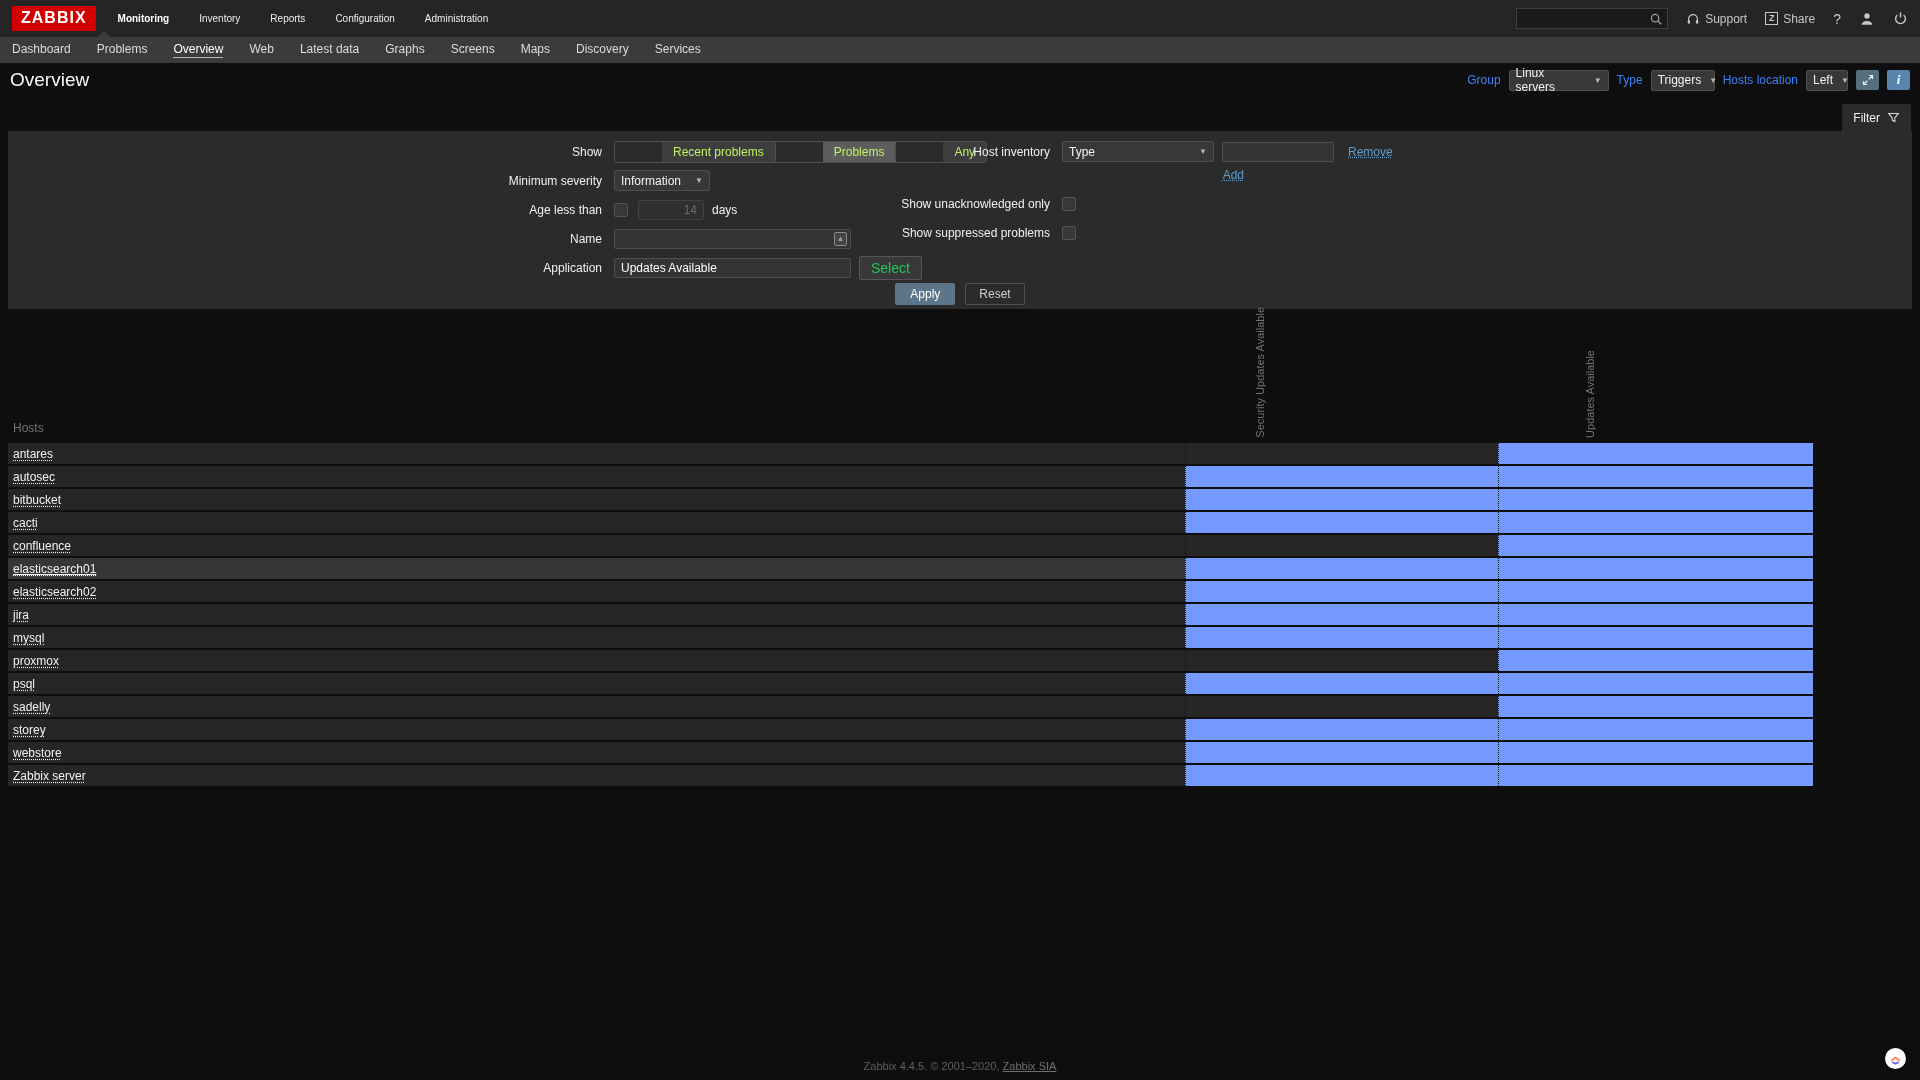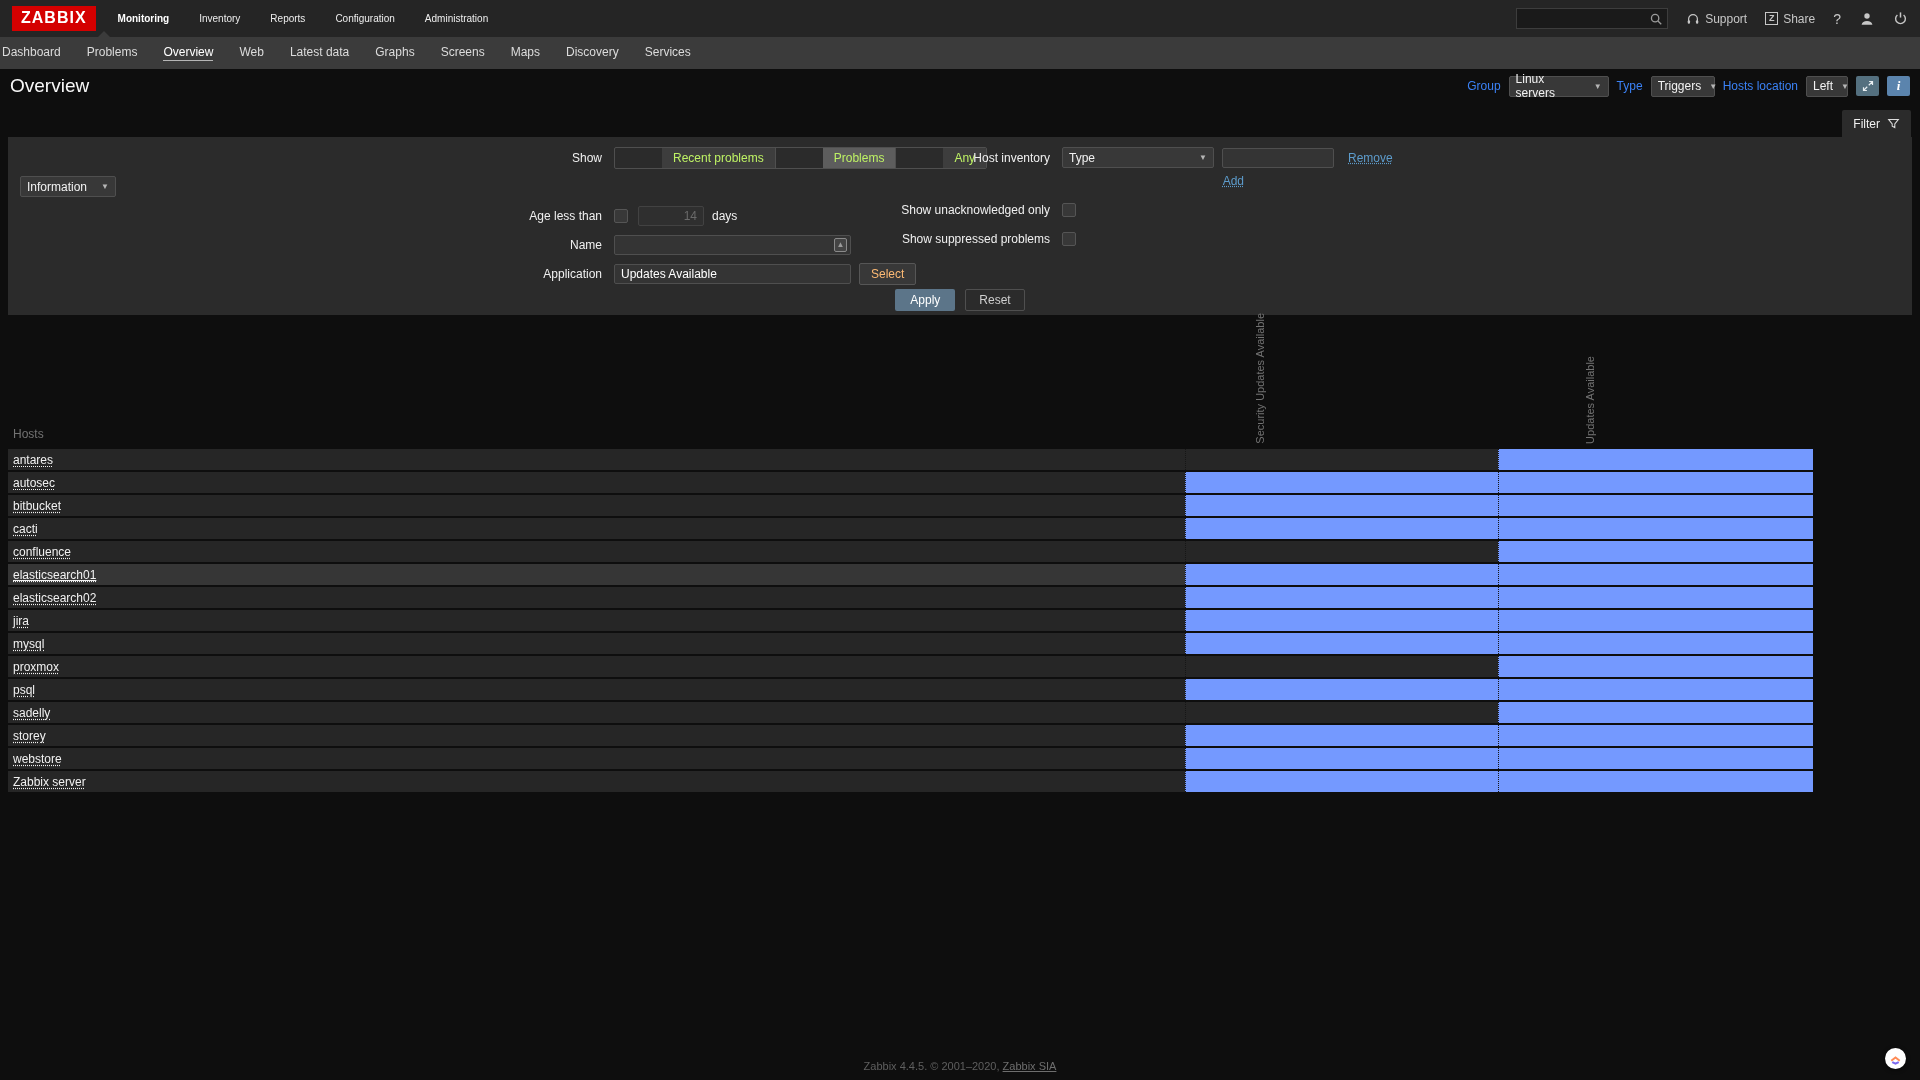--- a/index.html
+++ b/index.html
@@ -17,21 +17,21 @@
   .top-menu { display: flex; gap: 30px; margin-left: 22px; }
   .tm-item { font-size: 10px; color: #ededed; cursor: pointer; }
   .tm-item.active { font-weight: bold; color: #fff; }
   .top-right { margin-left: auto; display: flex; align-items: center; gap: 18px; }
   .searchbox { width: 152px; height: 21px; background: #1a1a1a; border: 1px solid #3d3d3d; display: flex; align-items: center; }
   .searchbox input { flex: 1; background: transparent; border: none; outline: none; color: #eee; font-size: 12px; padding: 0 4px; min-width: 0; }
   .icon-label { display: flex; align-items: center; gap: 5px; color: #c7c7c7; font-size: 12px; cursor: pointer; }
   .help-q { color: #c7c7c7; font-size: 14px; cursor: pointer; }
   .zbox { display: inline-block; width: 13px; height: 13px; border: 1px solid #c7c7c7; color: #c7c7c7; font-size: 9px; font-weight: bold; text-align: center; line-height: 11px; }
   
-  .subnav { height: 32px; background: #3b3b3b; display: flex; align-items: center; gap: 26px; padding: 0 2px; position: relative; }
+  .subnav { height: 26px; background: #3b3b3b; display: flex; align-items: center; gap: 26px; padding: 0 12px; position: relative; }
   .subnav .notch { position: absolute; top: -6px; left: 98px; width: 0; height: 0; border-left: 6px solid transparent; border-right: 6px solid transparent; border-bottom: 6px solid #3b3b3b; }
   .sn-item { color: #dcdcdc; cursor: pointer; }
   .sn-item.active { color: #fff; border-bottom: 1px solid #b5b5b5; padding-bottom: 1px; }
   
   .title-row { height: 34px; display: flex; align-items: center; padding: 0 10px; }
   .page-title { font-size: 19px; color: #f8f8f8; }
   .toolbar { margin-left: auto; display: flex; align-items: center; gap: 8px; }
   .tb-label { color: #3b82f6; }
   .zselect { background: #383838; border: 1px solid #4f4f4f; border-radius: 2px; height: 21px; display: inline-flex; align-items: center; justify-content: space-between; padding: 0 6px; cursor: pointer; }
   .zselect .arrow { font-size: 8px; color: #b5b5b5; margin-left: 8px; }
@@ -52,21 +52,21 @@
   .seg-btn.selected { background: #5d5d5d; }
   .zcheck { width: 14px; height: 14px; background: #383838; border: 1px solid #555; border-radius: 2px; cursor: pointer; }
   .zinput { background: #343434; border: 1px solid #4f4f4f; border-radius: 2px; height: 20px; color: #fff; padding: 0 6px; outline: none; font-family: "Liberation Sans", sans-serif; font-size: 12px; }
   .age-input { width: 66px; margin-left: 10px; text-align: right; color: #6a6a6a; background: #2f2f2f; border-color: #424242; }
   .age-input::placeholder { color: #6a6a6a; }
   .days-lbl { margin-left: 8px; }
   .name-wrap { position: relative; display: inline-flex; }
   .name-input { width: 237px; padding-right: 22px; }
   .input-addon { position: absolute; right: 4px; top: 3px; width: 13px; height: 14px; border: 1px solid #8a8a8a; border-radius: 2px; color: #9a9a9a; font-size: 8px; text-align: center; line-height: 12px; background: #444; }
   .app-input { width: 237px; }
-  .zbutton { background: #383838; border: 1px solid #565656; border-radius: 2px; color: #fdba74; padding: 3px 11px; cursor: pointer; font-size: 12px; font-family: "Liberation Sans", sans-serif; }
+  .zbutton { background: #383838; border: 1px solid #565656; border-radius: 2px; color: #22c55e; padding: 3px 11px; cursor: pointer; font-size: 14px; font-family: "Liberation Sans", sans-serif; }
   .f-right { position: absolute; left: 774px; top: 10px; }
   .fr-row { display: flex; align-items: center; height: 21px; margin-bottom: 5px; }
   .frlabel { width: 280px; text-align: right; padding-right: 12px; color: #f0f0f0; }
   .zlink { color: #5d9ccc; text-decoration: underline dotted; cursor: pointer; }
   .add-row { margin-left: 292px; height: 15px; margin-bottom: 11px; justify-content: center; }
   .apply-row { position: absolute; top: 152px; left: 0; right: 0; display: flex; justify-content: center; gap: 10px; }
   .btn-apply { background: #5c7589; border: none; border-radius: 2px; color: #fff; padding: 4px 15px; cursor: pointer; font-size: 12px; font-family: "Liberation Sans", sans-serif; }
   .btn-reset { background: transparent; border: 1px solid #4f4f4f; border-radius: 2px; color: #cfcfcf; padding: 3px 13px; cursor: pointer; font-size: 12px; font-family: "Liberation Sans", sans-serif; }
   
   .otable { margin: 8px 8px 0; width: 1805px; }
@@ -188,20 +188,21 @@
   <div class="f-left">
     <div class="f-row">
       <span class="flabel">Show</span>
       <div class="seg" id="show-seg">
           <span class="seg-btn">Recent problems</span>
           <span class="seg-btn selected">Problems</span>
           <span class="seg-btn">Any</span>
         </div>
     </div>
     <div class="f-row">
+      <span class="flabel">Minimum severity</span>
       <div class="zselect" style="width:96px">
         <span>Information</span>
         <span class="arrow">▼</span>
       </div>
     </div>
     <div class="f-row">
       <span class="flabel">Age less than</span>
       <div class="zcheck"></div>
       <input class="zinput age-input" disabled="" placeholder="14" style="">
       <span class="days-lbl">days</span>

